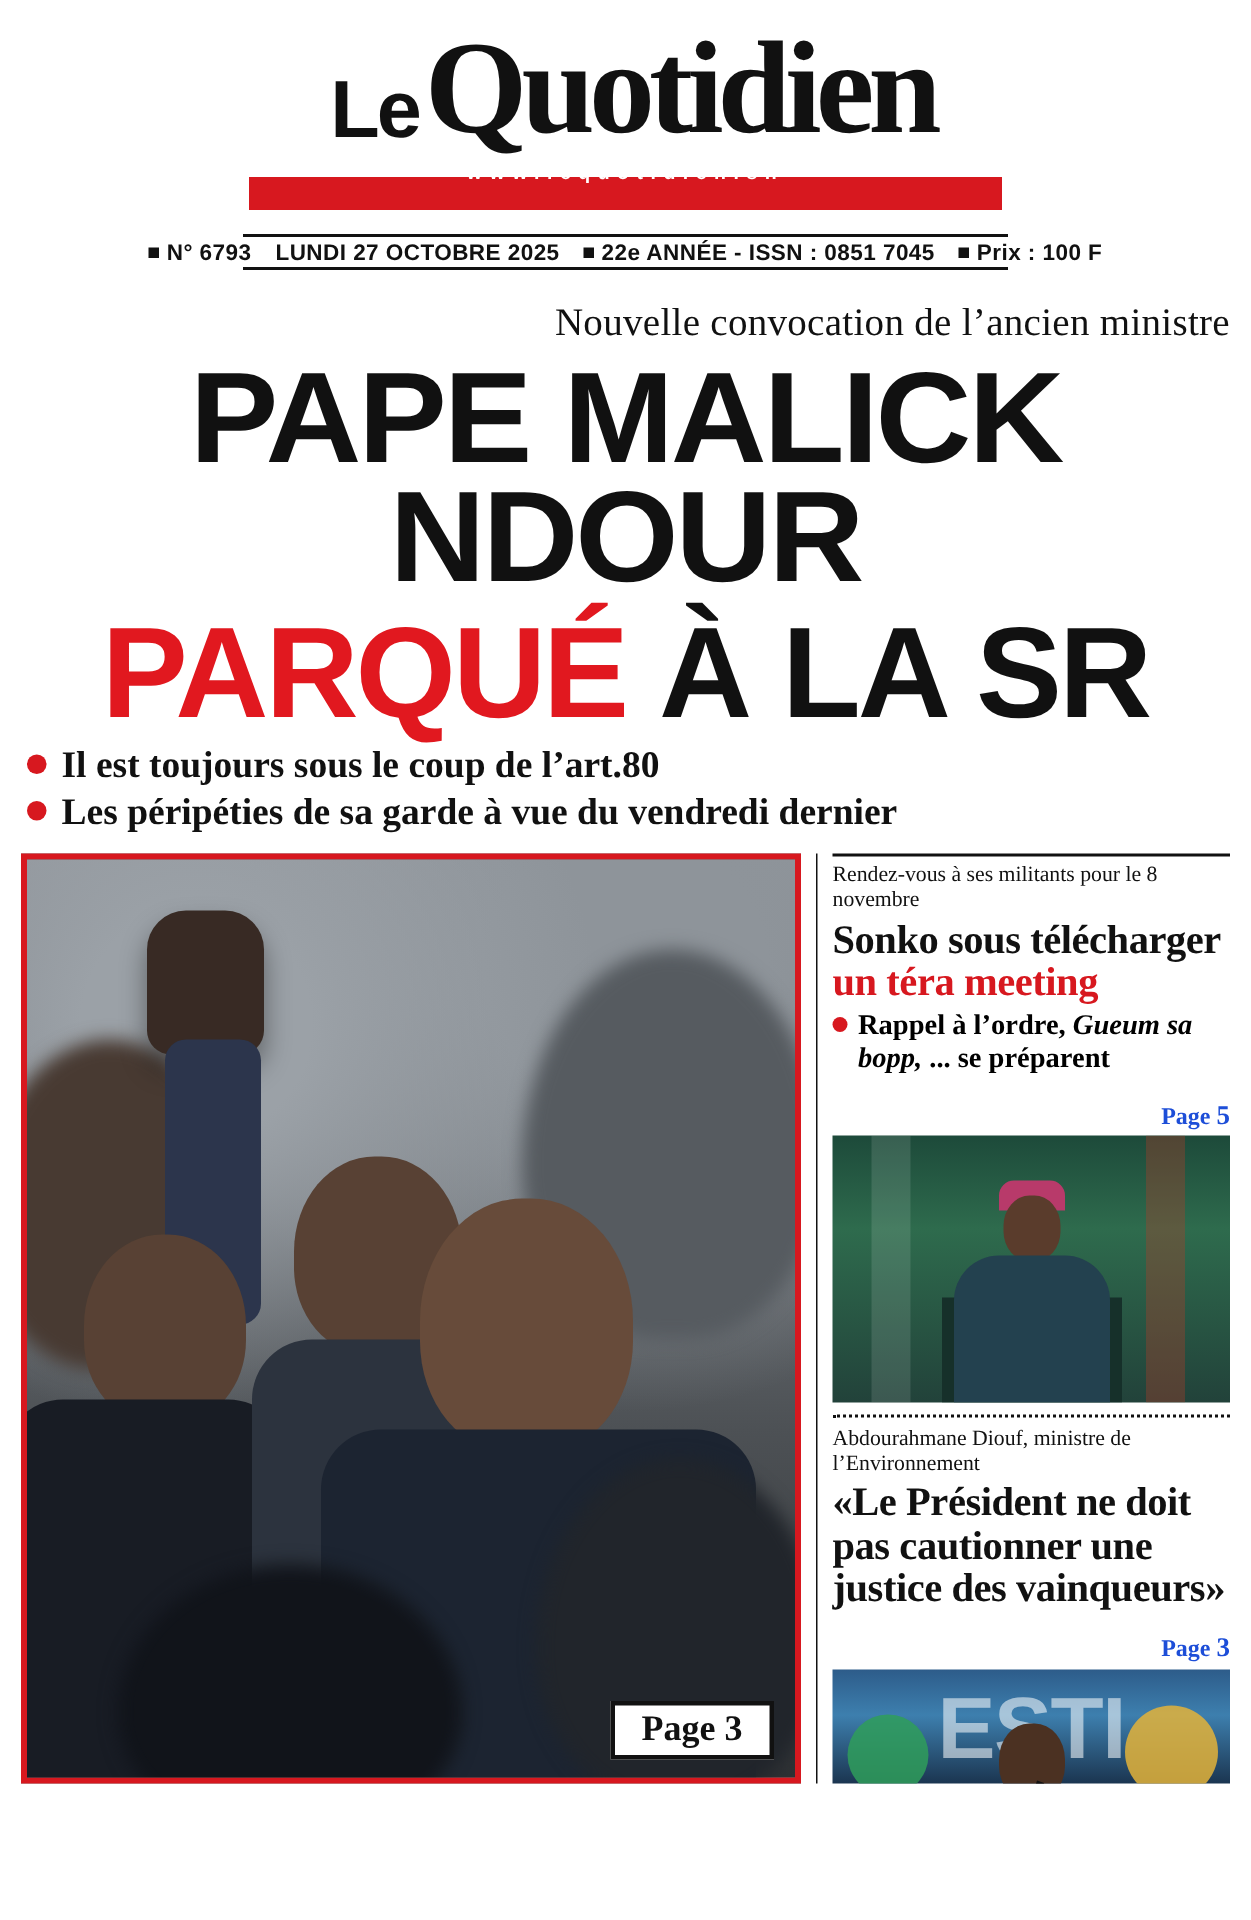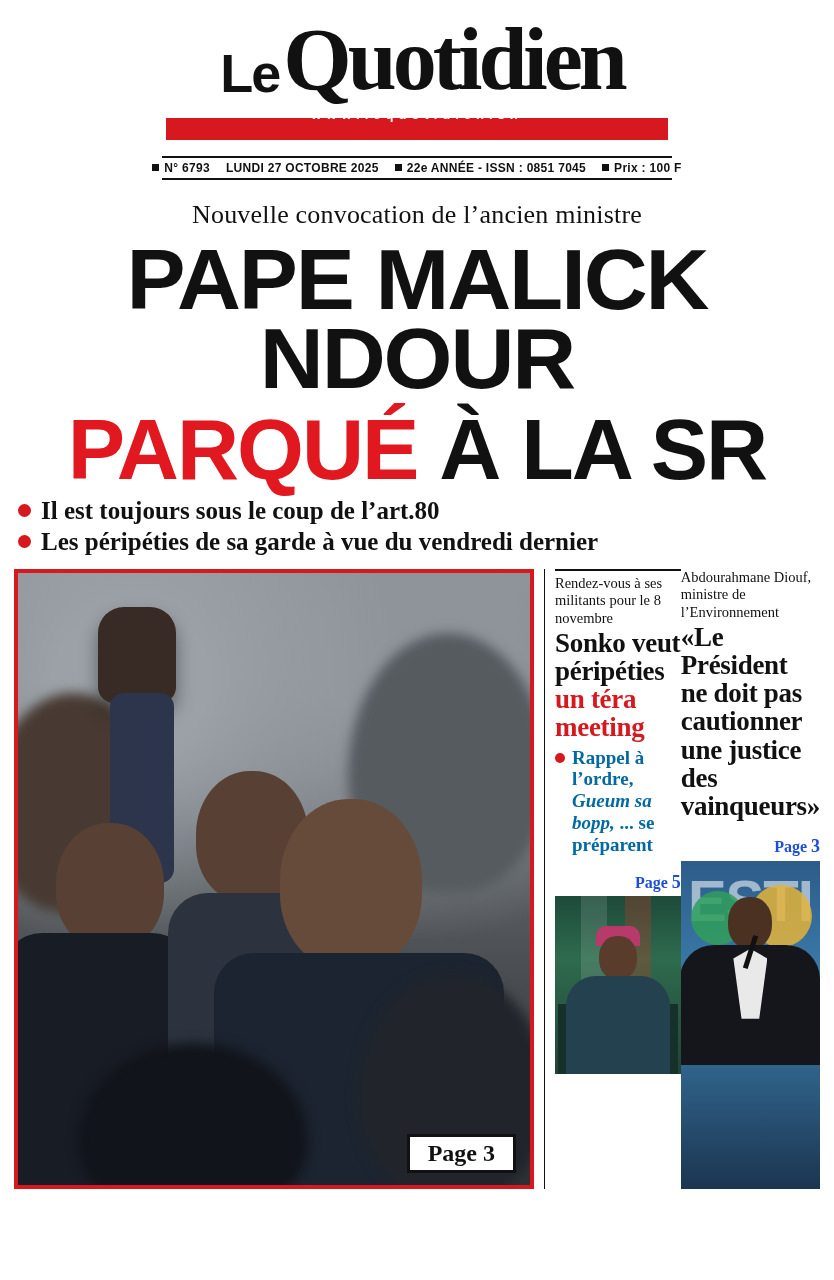--- a/index.html
+++ b/index.html
@@ -72,37 +72,37 @@
   .infobar {
     margin: 8px 148px 0 148px;
     border-top: 2px solid #111;
     border-bottom: 2px solid #111;
     height: 24px;
     display: flex;
     align-items: center;
     justify-content: center;
     gap: 16px;
     font-family: "Liberation Sans", sans-serif;
-    font-size: 12px;
+    font-size: 15px;
     font-weight: bold;
     letter-spacing: 0.3px;
     color: #111;
   }
   .infobar .sq {
     display: inline-block;
     width: 7px; height: 7px;
     background: #111;
     margin-right: 5px;
     vertical-align: 1px;
   }
   .infobar span.item { white-space: nowrap; }
 
   
   .kicker {
-    text-align: center;
+    text-align: right;
     font-family: "Liberation Serif", serif;
     font-size: 26px;
     color: #111;
     margin-top: 20px;
     letter-spacing: 0.2px;
   }
 
   
   .headline {
     margin-top: 10px;
@@ -161,21 +161,21 @@
     border: 4px solid #d7181f;
     position: relative;
     overflow: hidden;
     background: #6b6f74;
   }
   .col-side {
     flex: 1;
     border-left: 1px solid #111;
     padding-left: 10px;
     display: flex;
-    flex-direction: row;
+    flex-direction: column;
   }
 
   
   .photo-main {
     position: absolute;
     inset: 0;
     background:
       radial-gradient(circle at 22% 18%, #9aa1a8 0 12%, rgba(154,161,168,0) 42%),
       radial-gradient(circle at 78% 12%, #8d949b 0 14%, rgba(141,148,155,0) 44%),
       linear-gradient(180deg, #8c9299 0%, #6f757b 32%, #4c5156 62%, #2d3135 100%);
@@ -245,21 +245,21 @@
   .side-title .red { color: #d7181f; }
   .side-sub {
     display: flex;
     gap: 7px;
     align-items: baseline;
     margin-top: 5px;
     font-family: "Liberation Serif", serif;
     font-weight: bold;
     font-size: 19px;
     line-height: 1.15;
-    color: #0369a1;
+    color: #000000;
   }
   .side-sub .dot { width: 10px; height: 10px; top: -1px; }
   .side-sub i { font-style: italic; }
   .pageref {
     text-align: right;
     font-family: "Liberation Serif", serif;
     font-size: 16px;
     color: #1d4ed8;
     margin-top: 16px;
     font-weight: bold;
@@ -427,21 +427,21 @@
         <div class="blurfig" style="left:60px; top:470px; width:230px; height:180px; background:#10141b;"></div>
       </div>
       <div class="page-badge">Page 3</div>
     </div>
 
     <div class="col-side">
 
       <div>
         <div class="side-kicker">Rendez-vous à ses militants pour le 8 novembre</div>
         <div class="side-title">
-          <span>Sonko veut péripéties</span><br>
+          <span>Sonko sous télécharger</span><br>
           <span class="red">un téra meeting</span>
         </div>
         <div class="side-sub">
           <span class="dot"></span>
           <span>
             <span>Rappel à l’ordre,</span>
             <i>Gueum sa bopp,</i>
             <span>... se préparent</span>
           </span>
         </div>

